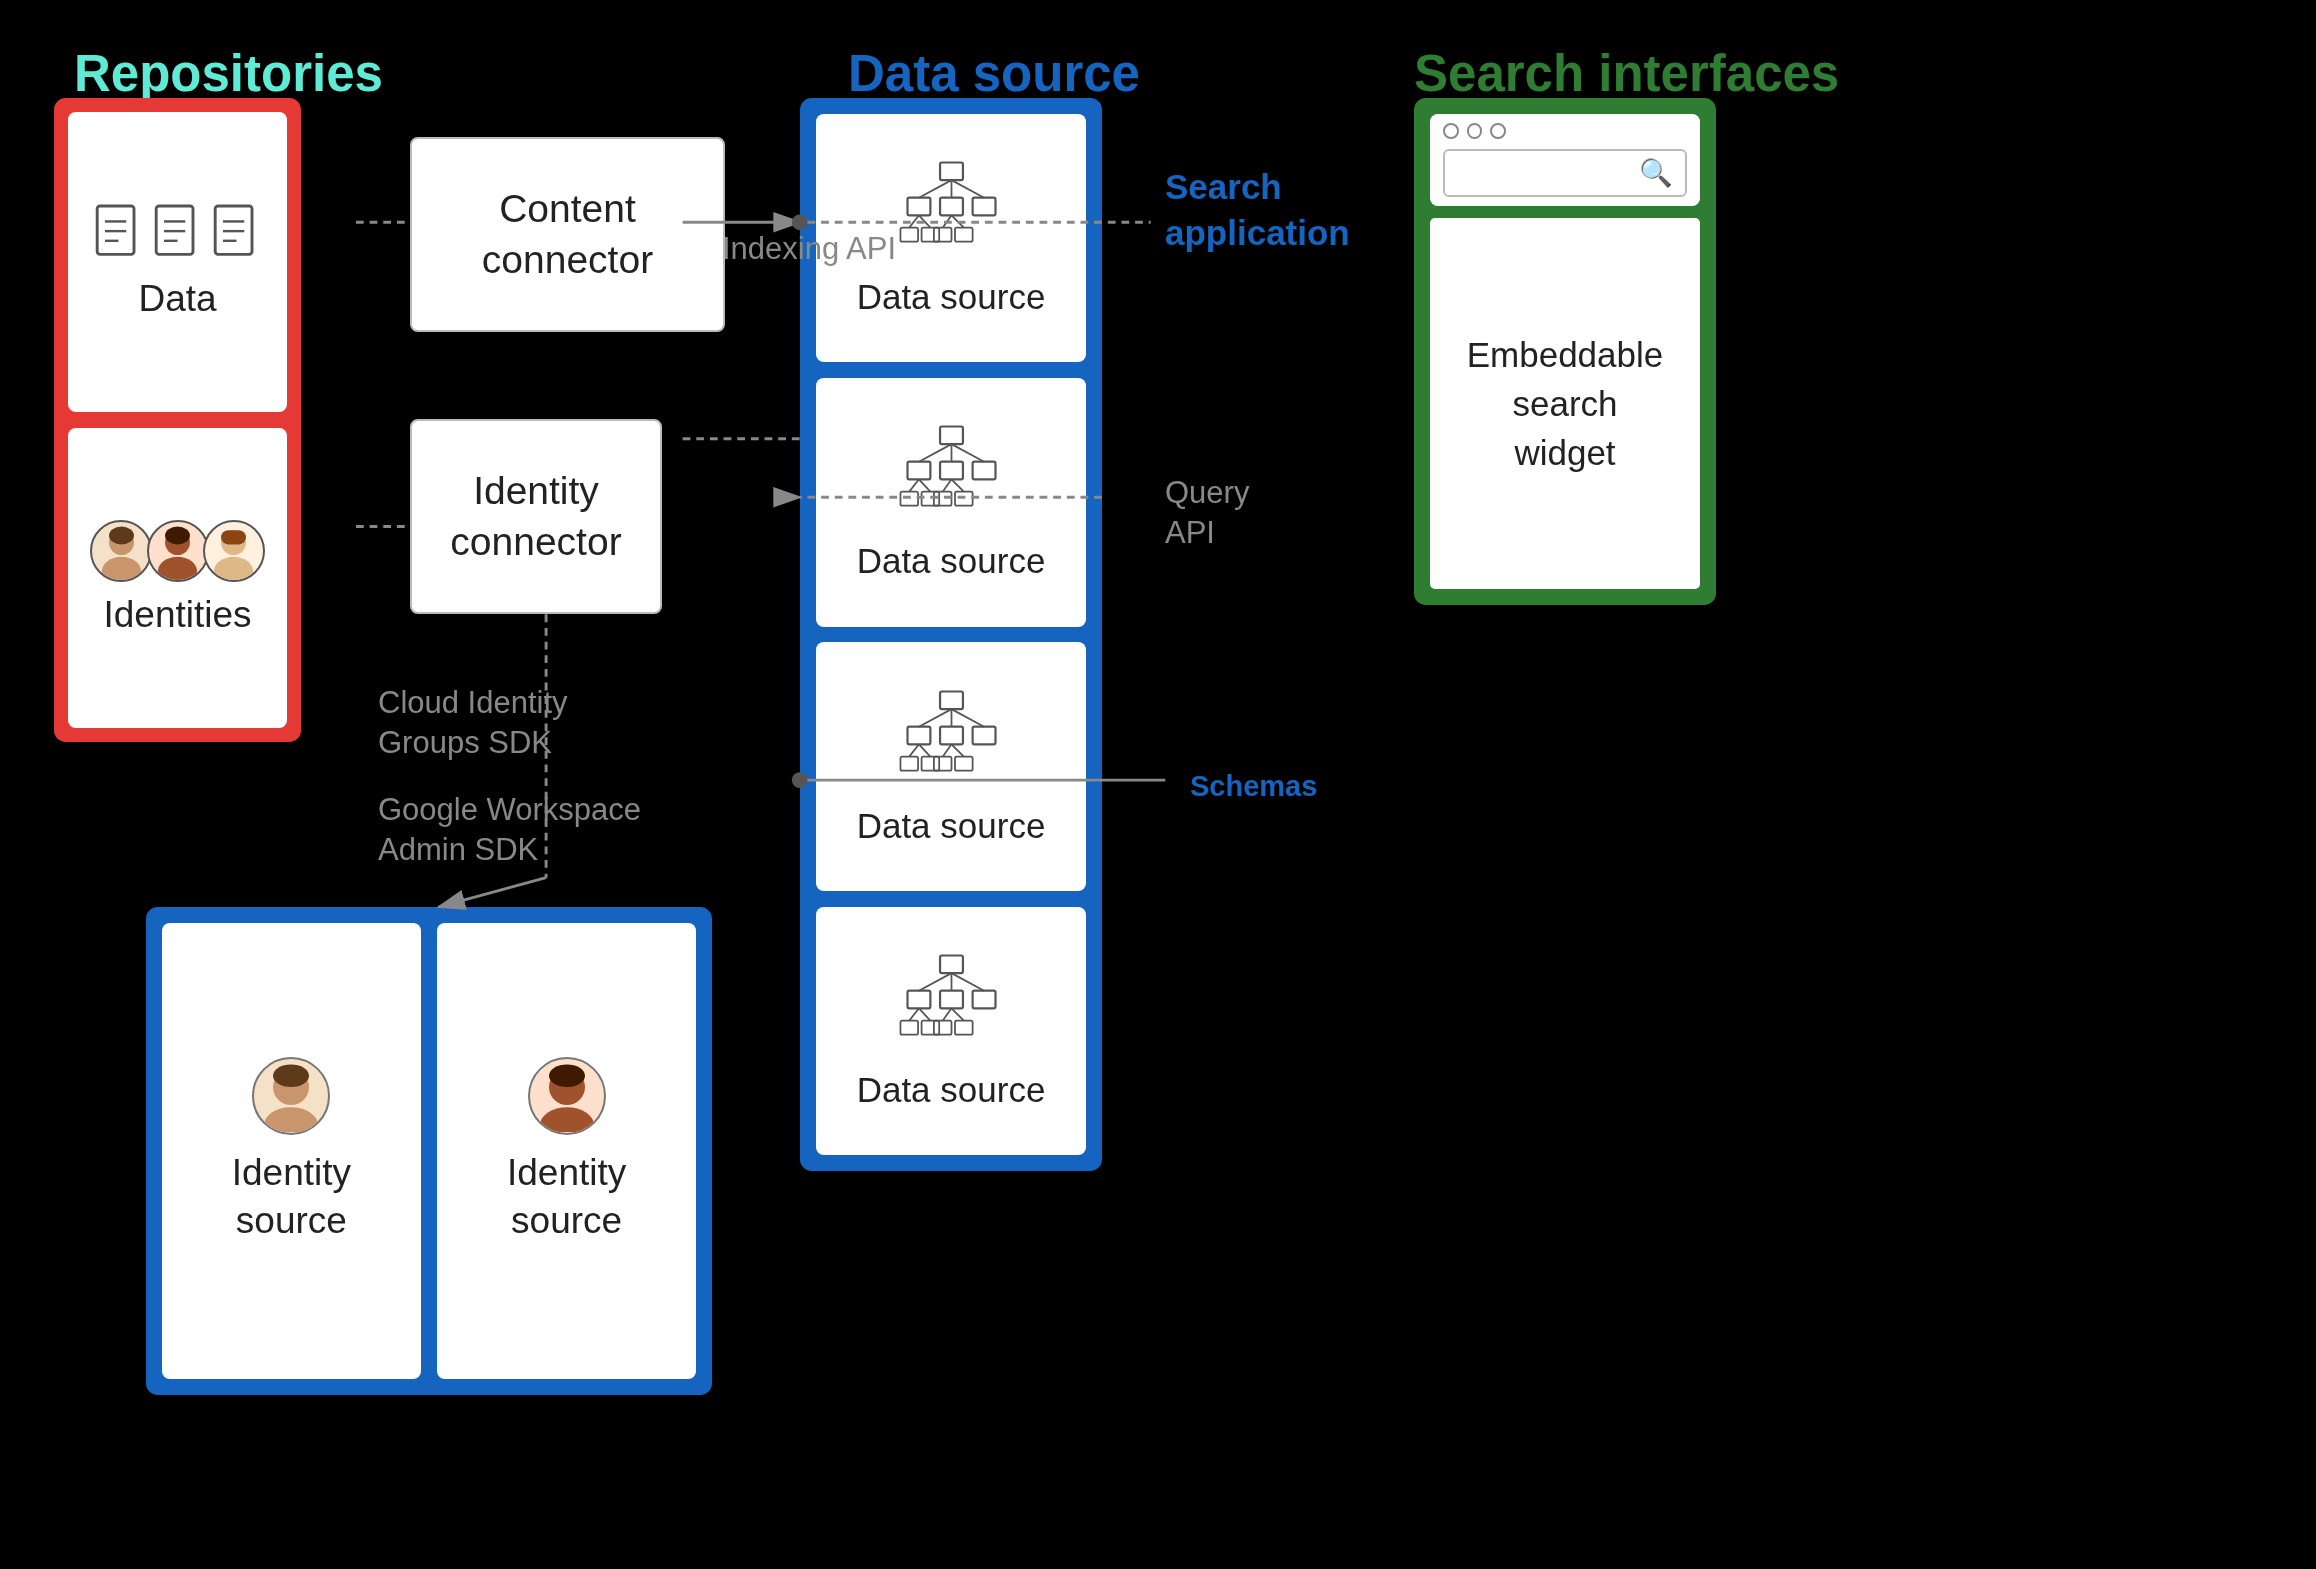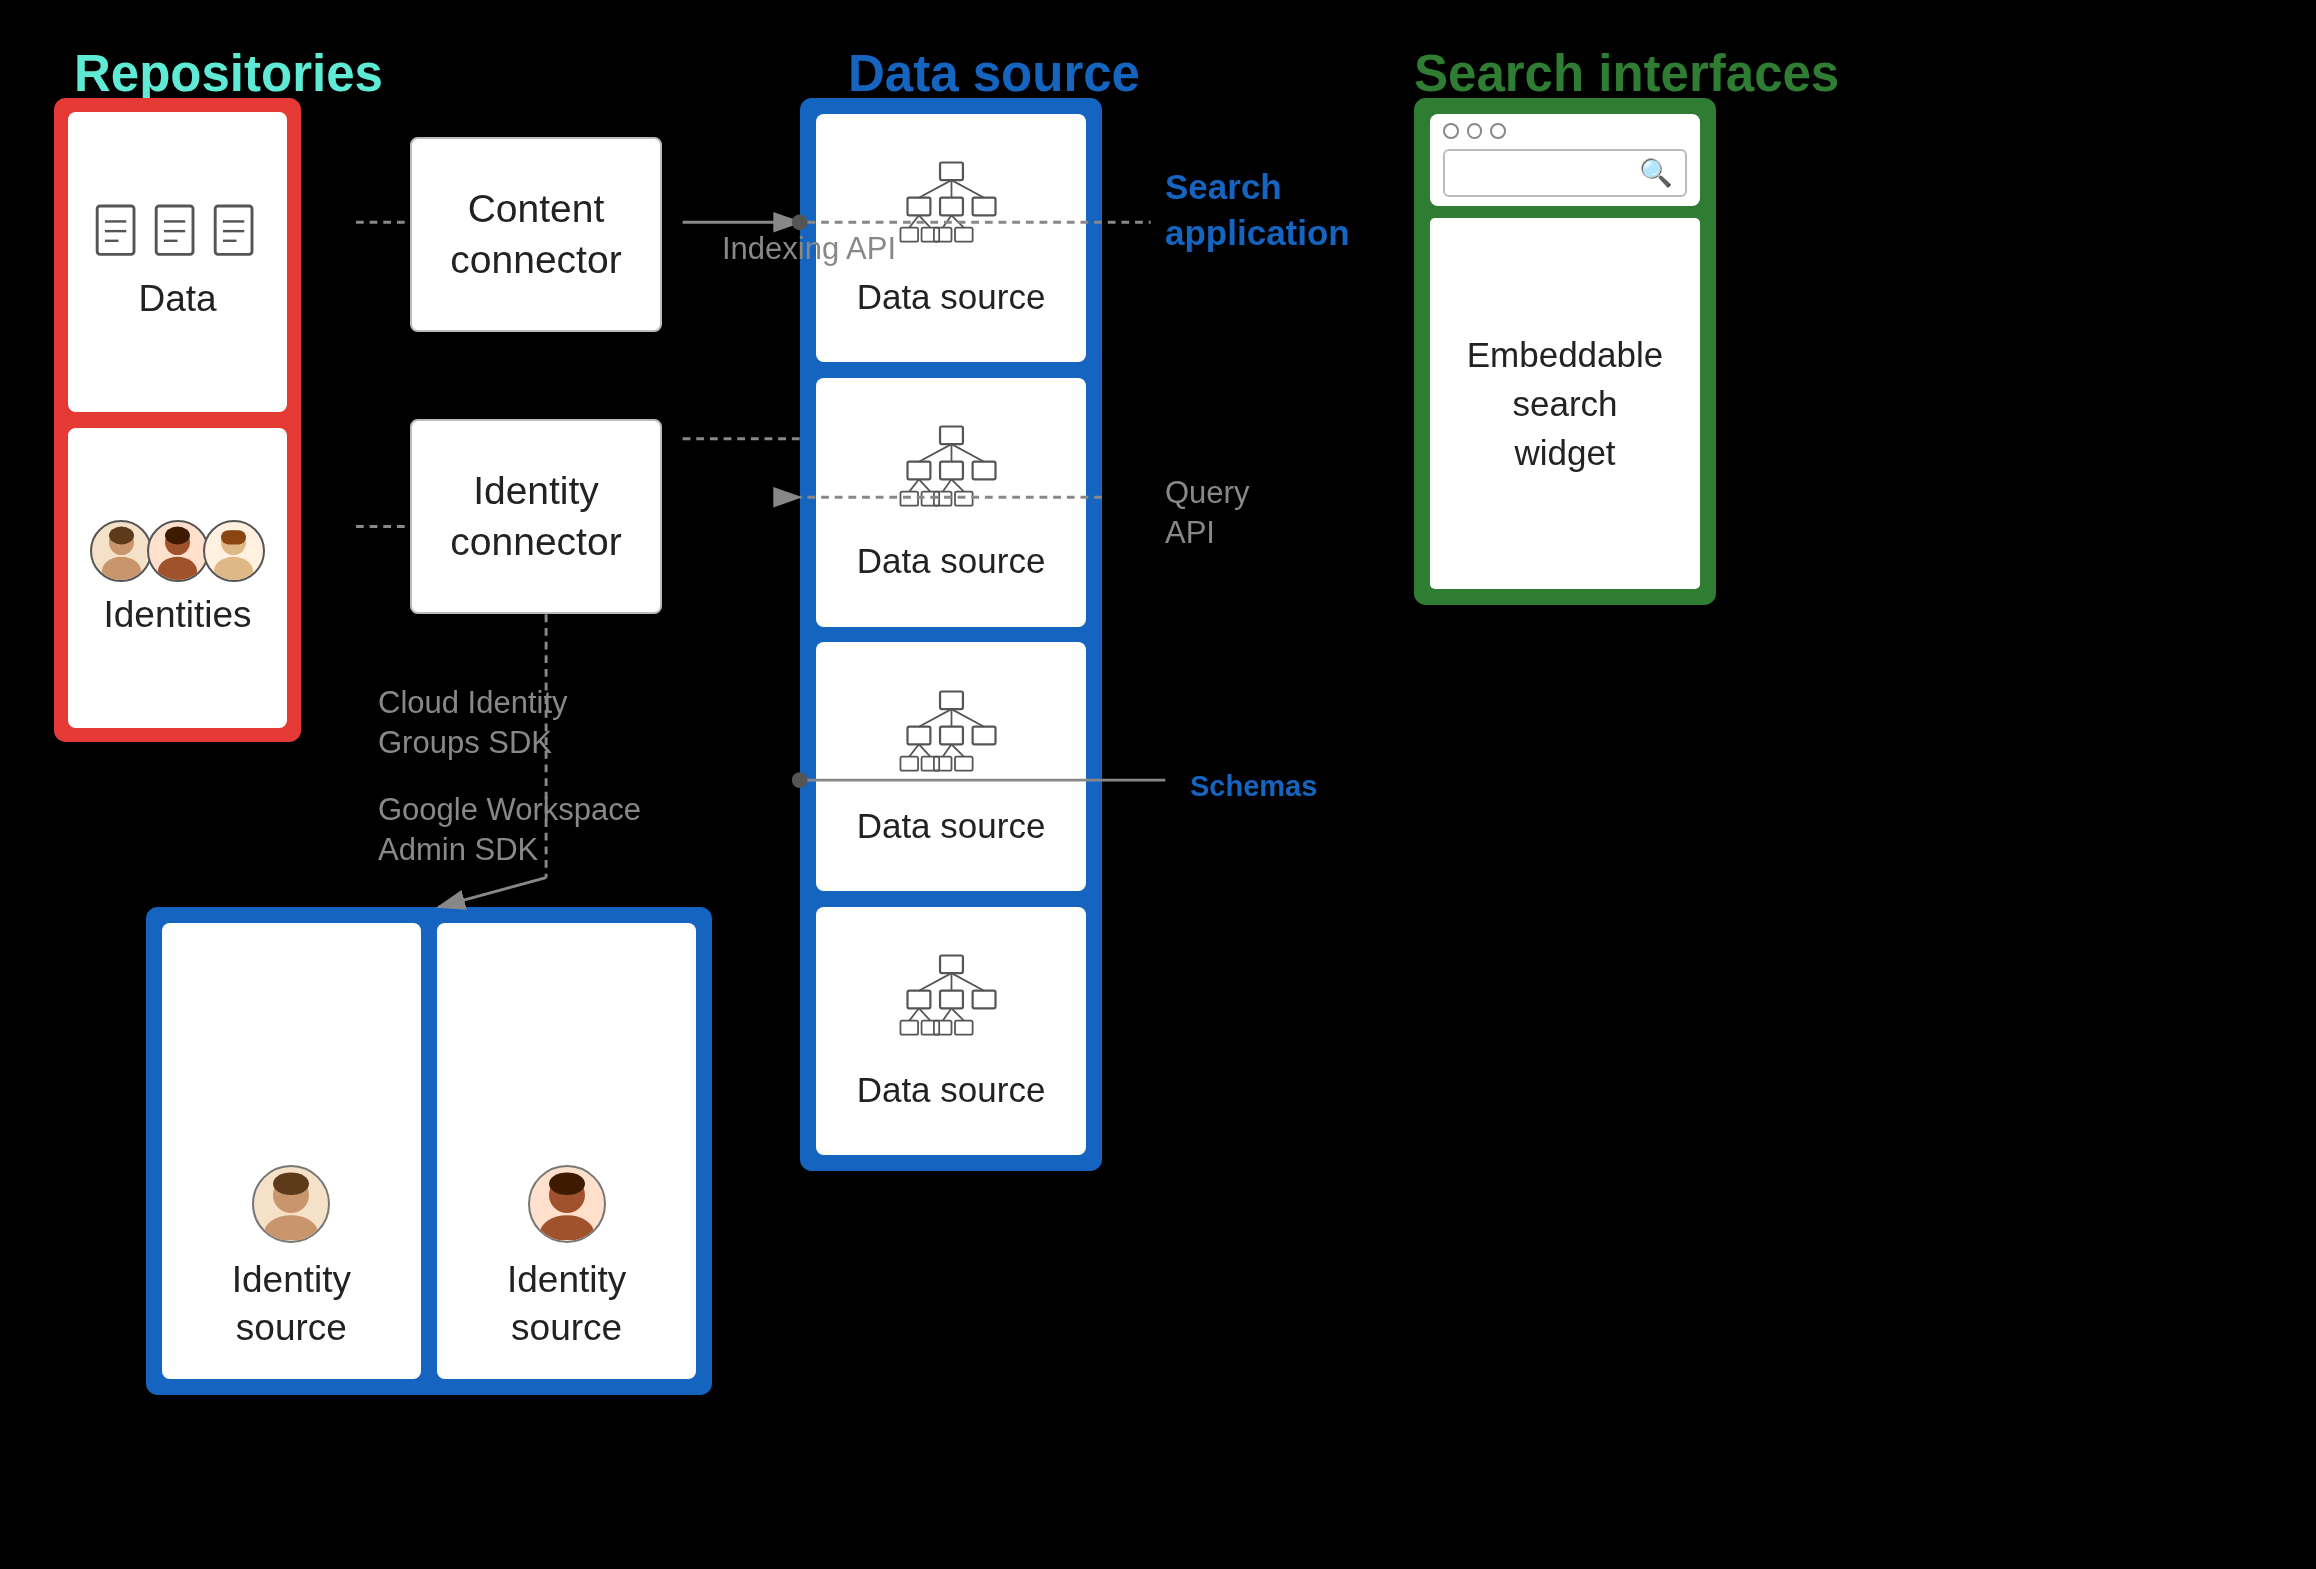--- a/index.html
+++ b/index.html
@@ -126,21 +126,21 @@
     .connector-label {
       font-size: 39px;
       font-weight: 500;
       color: #222;
       line-height: 1.3;
     }
 
     .content-connector {
       left: 410px;
       top: 137px;
-      width: 252px;
+      width: 315px;
       height: 195px;
     }
 
     .identity-connector {
       left: 410px;
       top: 419px;
       width: 252px;
       height: 195px;
     }
 
@@ -291,21 +291,21 @@
       gap: 15.6px;
     }
 
     .identity-source-inner {
       background: white;
       border-radius: 7.8px;
       flex: 1;
       display: flex;
       flex-direction: column;
       align-items: center;
-      justify-content: flex-end;
+      justify-content: center;
       padding: 27px;
     }
 
     .identity-source-label {
       font-size: 37px;
       font-weight: 500;
       color: #222;
       margin-top: 13.7px;
       text-align: center;
       line-height: 1.3;

